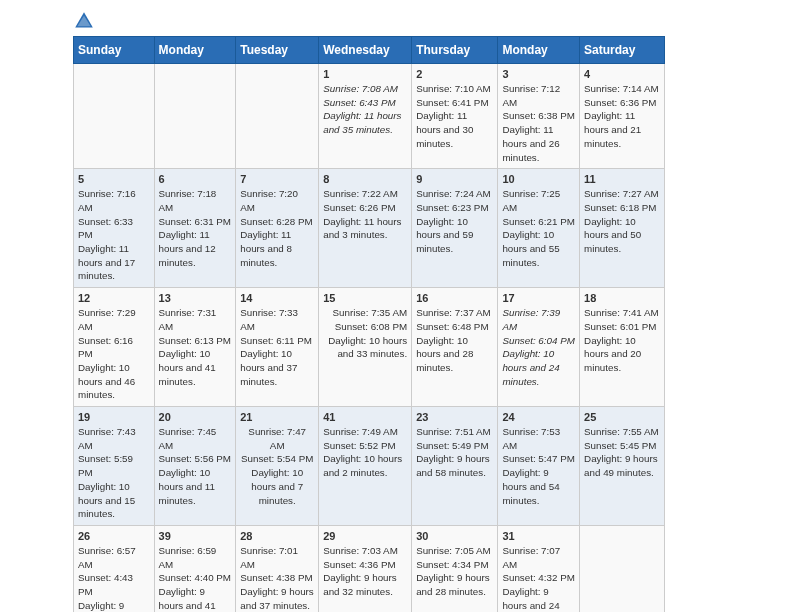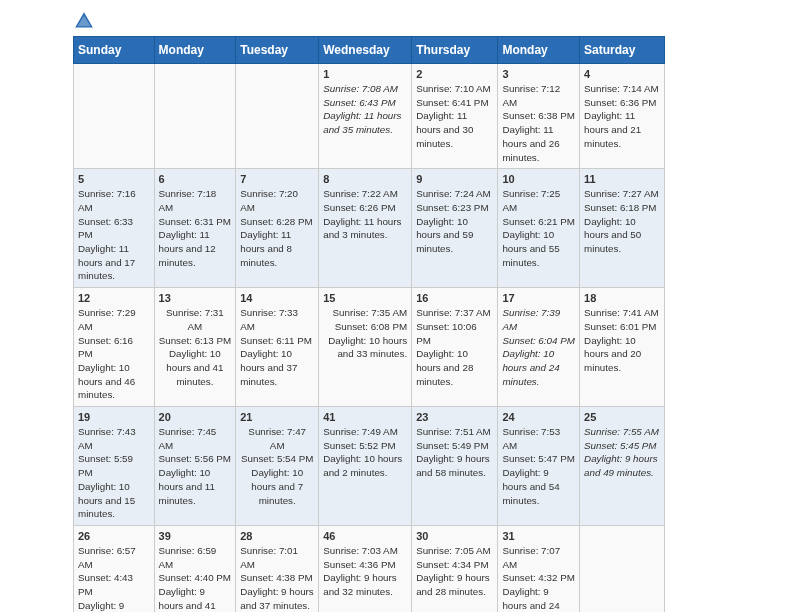--- a/index.html
+++ b/index.html
@@ -200,40 +200,40 @@
         </tr>
         <tr>
           <td>
             <span class="day-num">12</span>
             <div class="cell-text" style="white-space: pre-line;">Sunrise: 7:29 AM
 Sunset: 6:16 PM
 Daylight: 10 hours and 46 minutes.</div>
           </td>
           <td>
             <span class="day-num">13</span>
-            <div class="cell-text" style="white-space: pre-line; text-align: center;">Sunrise: 7:31 AM
+            <div class="cell-text" style="white-space: pre-line;">Sunrise: 7:31 AM
 Sunset: 6:13 PM
 Daylight: 10 hours and 41 minutes.</div>
           </td>
           <td>
             <span class="day-num">14</span>
             <div class="cell-text" style="white-space: pre-line;">Sunrise: 7:33 AM
 Sunset: 6:11 PM
 Daylight: 10 hours and 37 minutes.</div>
           </td>
           <td>
             <span class="day-num">15</span>
             <div class="cell-text" style="white-space: pre-line; text-align: right;">Sunrise: 7:35 AM
 Sunset: 6:08 PM
 Daylight: 10 hours and 33 minutes.</div>
           </td>
           <td>
             <span class="day-num">16</span>
             <div class="cell-text" style="white-space: pre-line;">Sunrise: 7:37 AM
-Sunset: 10:06 PM
+Sunset: 6:48 PM
 Daylight: 10 hours and 28 minutes.</div>
           </td>
           <td>
             <span class="day-num">17</span>
             <div class="cell-text" style="white-space: pre-line; font-style: italic;">Sunrise: 7:39 AM
 Sunset: 6:04 PM
 Daylight: 10 hours and 24 minutes.</div>
           </td>
           <td>
             <span class="day-num">18</span>
@@ -274,21 +274,21 @@
 Daylight: 9 hours and 58 minutes.</div>
           </td>
           <td>
             <span class="day-num">24</span>
             <div class="cell-text" style="white-space: pre-line;">Sunrise: 7:53 AM
 Sunset: 5:47 PM
 Daylight: 9 hours and 54 minutes.</div>
           </td>
           <td>
             <span class="day-num">25</span>
-            <div class="cell-text" style="white-space: pre-line; font-style: italic;">Sunrise: 7:55 AM
+            <div class="cell-text" style="white-space: pre-line;">Sunrise: 7:55 AM
 Sunset: 5:45 PM
 Daylight: 9 hours and 49 minutes.</div>
           </td>
         </tr>
         <tr>
           <td>
             <span class="day-num">26</span>
             <div class="cell-text" style="white-space: pre-line;">Sunrise: 6:57 AM
 Sunset: 4:43 PM
 Daylight: 9 hours and 45 minutes.</div>
@@ -299,21 +299,21 @@
 Sunset: 4:40 PM
 Daylight: 9 hours and 41 minutes.</div>
           </td>
           <td>
             <span class="day-num">28</span>
             <div class="cell-text" style="white-space: pre-line;">Sunrise: 7:01 AM
 Sunset: 4:38 PM
 Daylight: 9 hours and 37 minutes.</div>
           </td>
           <td>
-            <span class="day-num">46</span>
+            <span class="day-num">29</span>
             <div class="cell-text" style="white-space: pre-line;">Sunrise: 7:03 AM
 Sunset: 4:36 PM
 Daylight: 9 hours and 32 minutes.</div>
           </td>
           <td>
             <span class="day-num">30</span>
             <div class="cell-text" style="white-space: pre-line;">Sunrise: 7:05 AM
 Sunset: 4:34 PM
 Daylight: 9 hours and 28 minutes.</div>
           </td>

